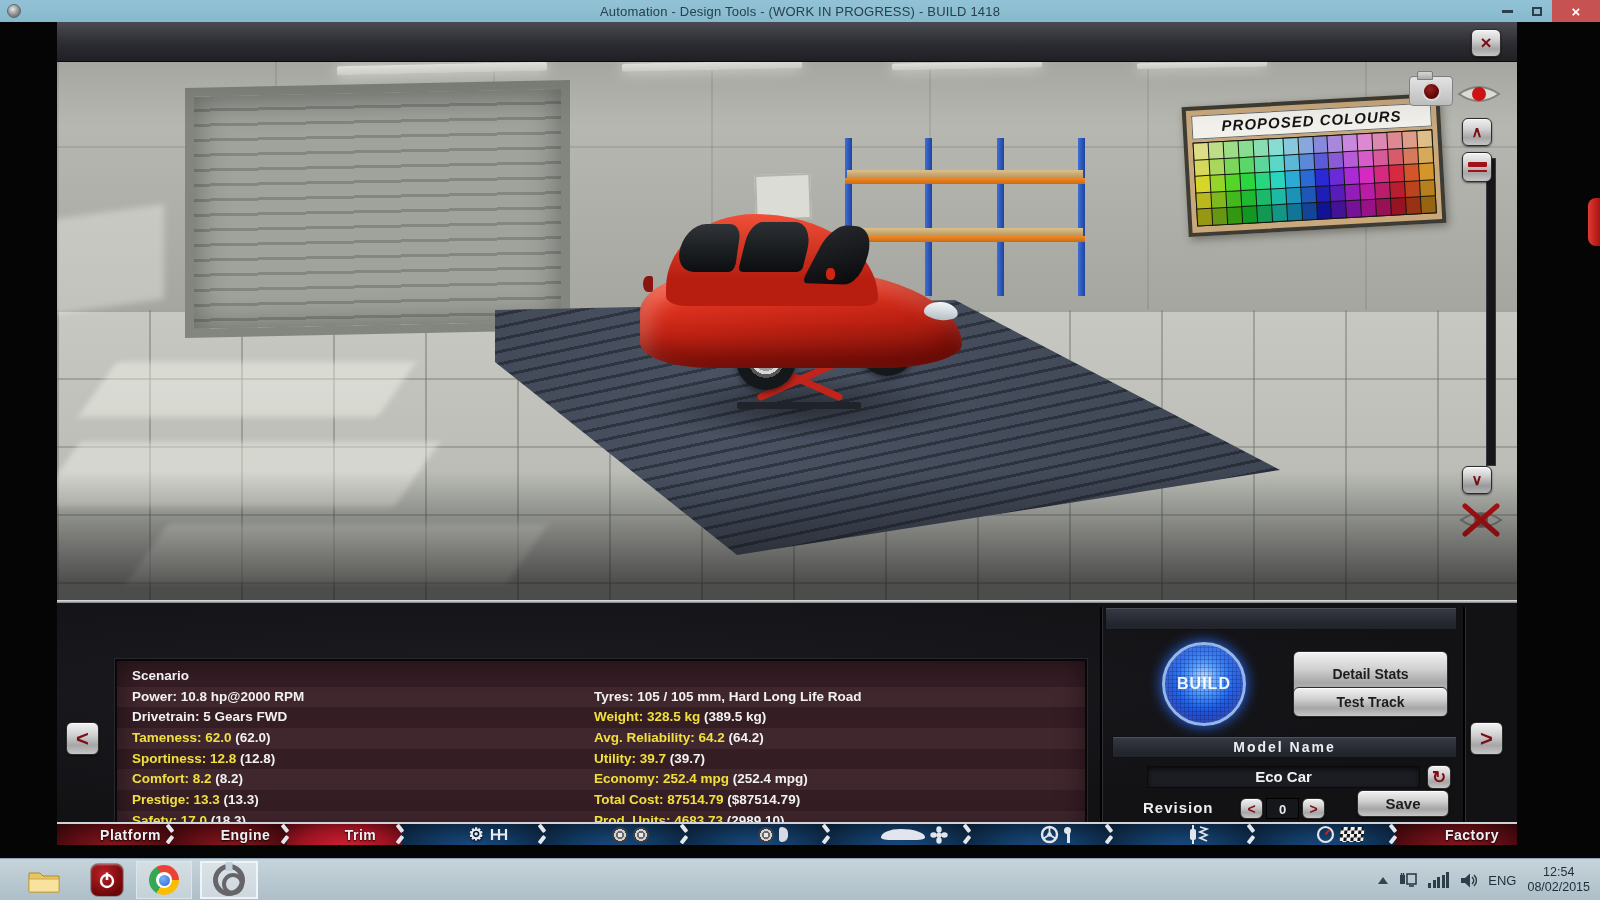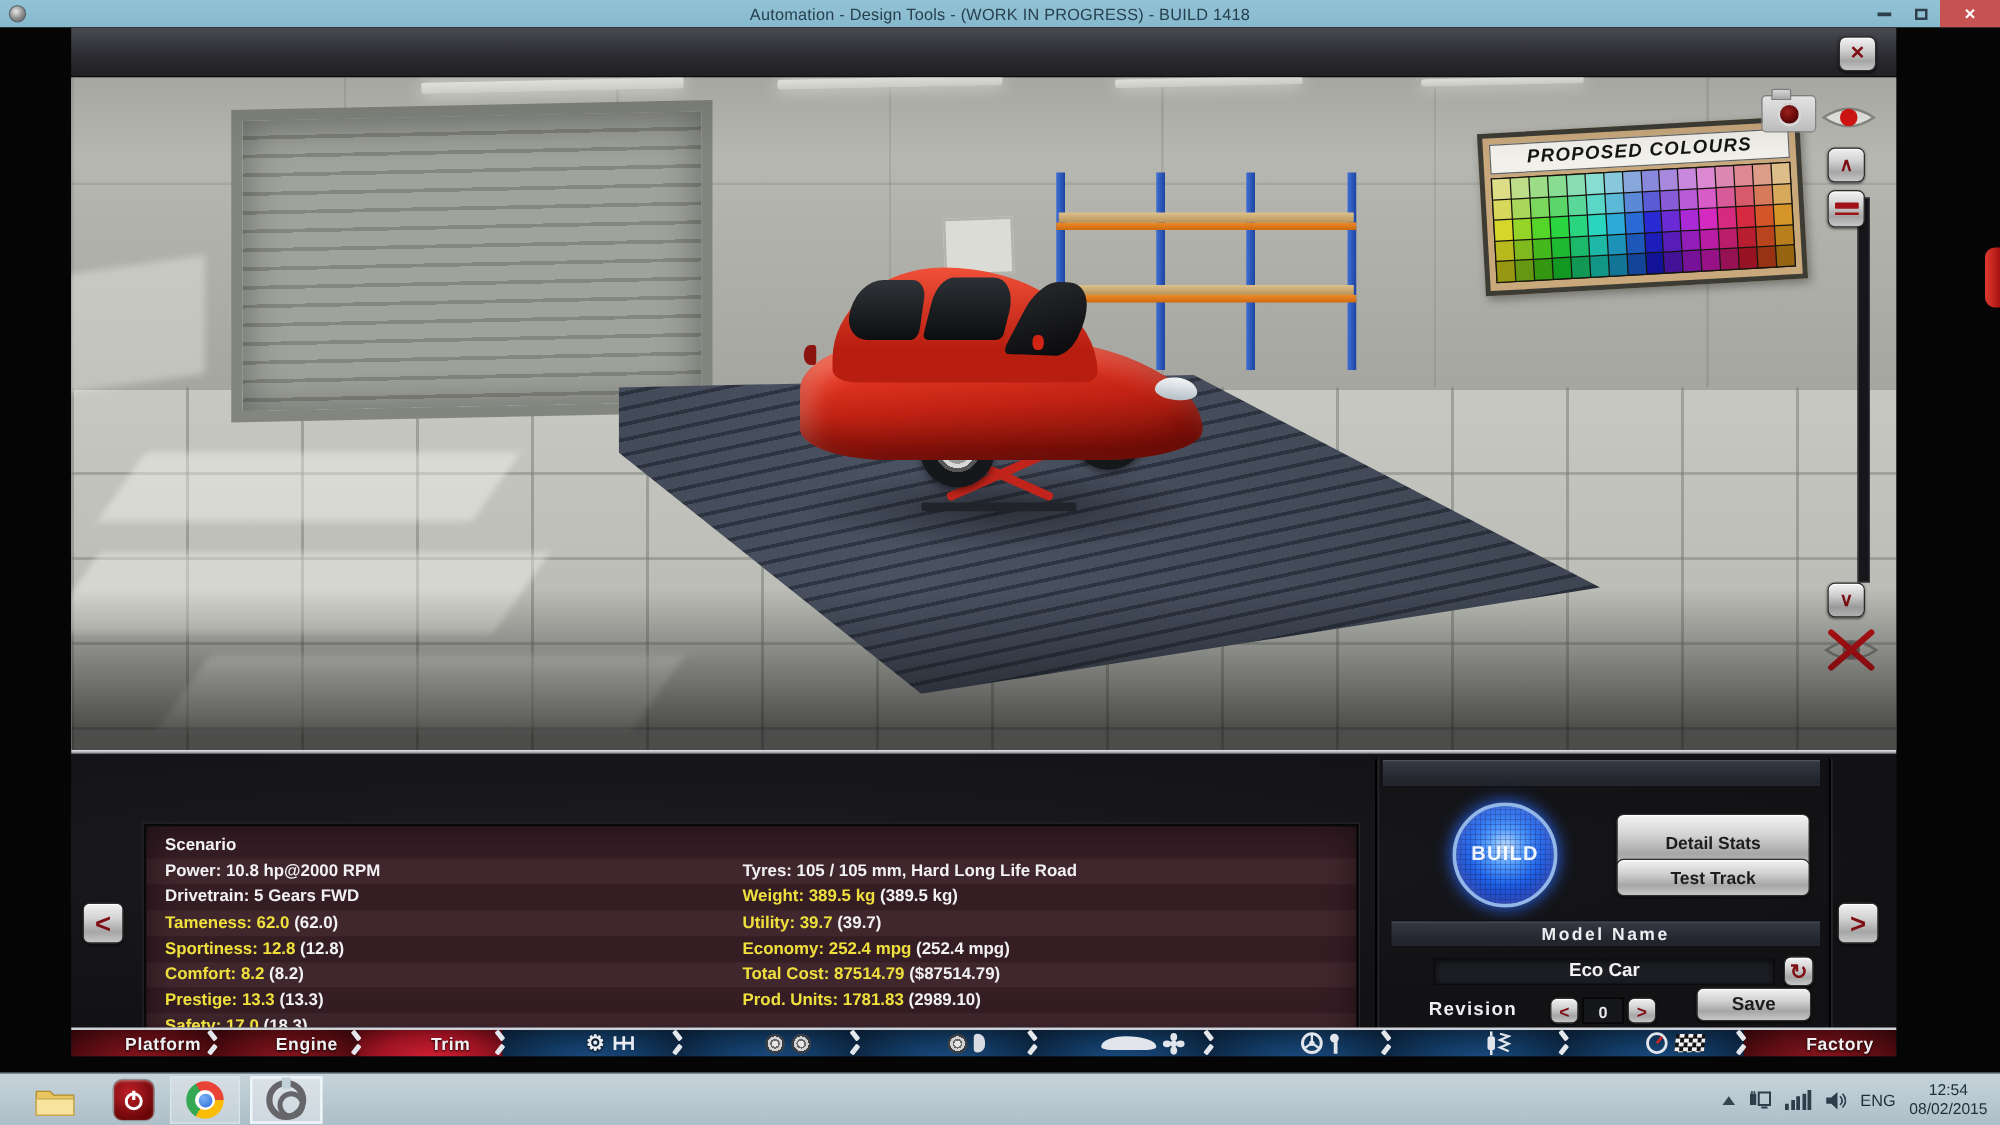--- a/index.html
+++ b/index.html
@@ -456,25 +456,26 @@
           <div class="srow"><span class="main">Power: 10.8 hp@2000 RPM</span> <span class="paren"></span></div>
           <div class="srow"><span class="main">Drivetrain: 5 Gears FWD</span> <span class="paren"></span></div>
           <div class="srow"><span class="main">Tameness: 62.0</span> <span class="paren">(62.0)</span></div>
           <div class="srow"><span class="main">Sportiness: 12.8</span> <span class="paren">(12.8)</span></div>
           <div class="srow"><span class="main">Comfort: 8.2</span> <span class="paren">(8.2)</span></div>
           <div class="srow"><span class="main">Prestige: 13.3</span> <span class="paren">(13.3)</span></div>
           <div class="srow"><span class="main">Safety: 17.0</span> <span class="paren">(18.3)</span></div>
         </div>
         <div class="statcol" id="col-right">
           <div class="srow"><span class="main">Tyres: 105 / 105 mm, Hard Long Life Road</span> <span class="paren"></span></div>
-          <div class="srow"><span class="main">Weight: 389.5 kg</span> <span class="paren">(389.5 kg)</span></div>
+          <div class="srow"><span class="main">Weight: 328.5 kg</span> <span class="paren">(389.5 kg)</span></div>
+          <div class="srow"><span class="main">Avg. Reliability: 64.2</span> <span class="paren">(64.2)</span></div>
           <div class="srow"><span class="main">Utility: 39.7</span> <span class="paren">(39.7)</span></div>
           <div class="srow"><span class="main">Economy: 252.4 mpg</span> <span class="paren">(252.4 mpg)</span></div>
           <div class="srow"><span class="main">Total Cost: 87514.79</span> <span class="paren">($87514.79)</span></div>
-          <div class="srow"><span class="main">Prod. Units: 1781.83</span> <span class="paren">(2989.10)</span></div>
+          <div class="srow"><span class="main">Prod. Units: 4683.73</span> <span class="paren">(2989.10)</span></div>
         </div>
       </div>
 
       <div class="abs metal side-arrow redglyph" id="arrow-left">&lt;</div>
       <div class="abs metal side-arrow redglyph" id="arrow-right">&gt;</div>
 
       <div class="abs vdivider" style="left:1043px;top:7px;height:216px"></div>
       <div class="abs vdivider" style="left:1406px;top:7px;height:216px"></div>
 
       <div class="abs" id="start-btn">BUILD</div>

